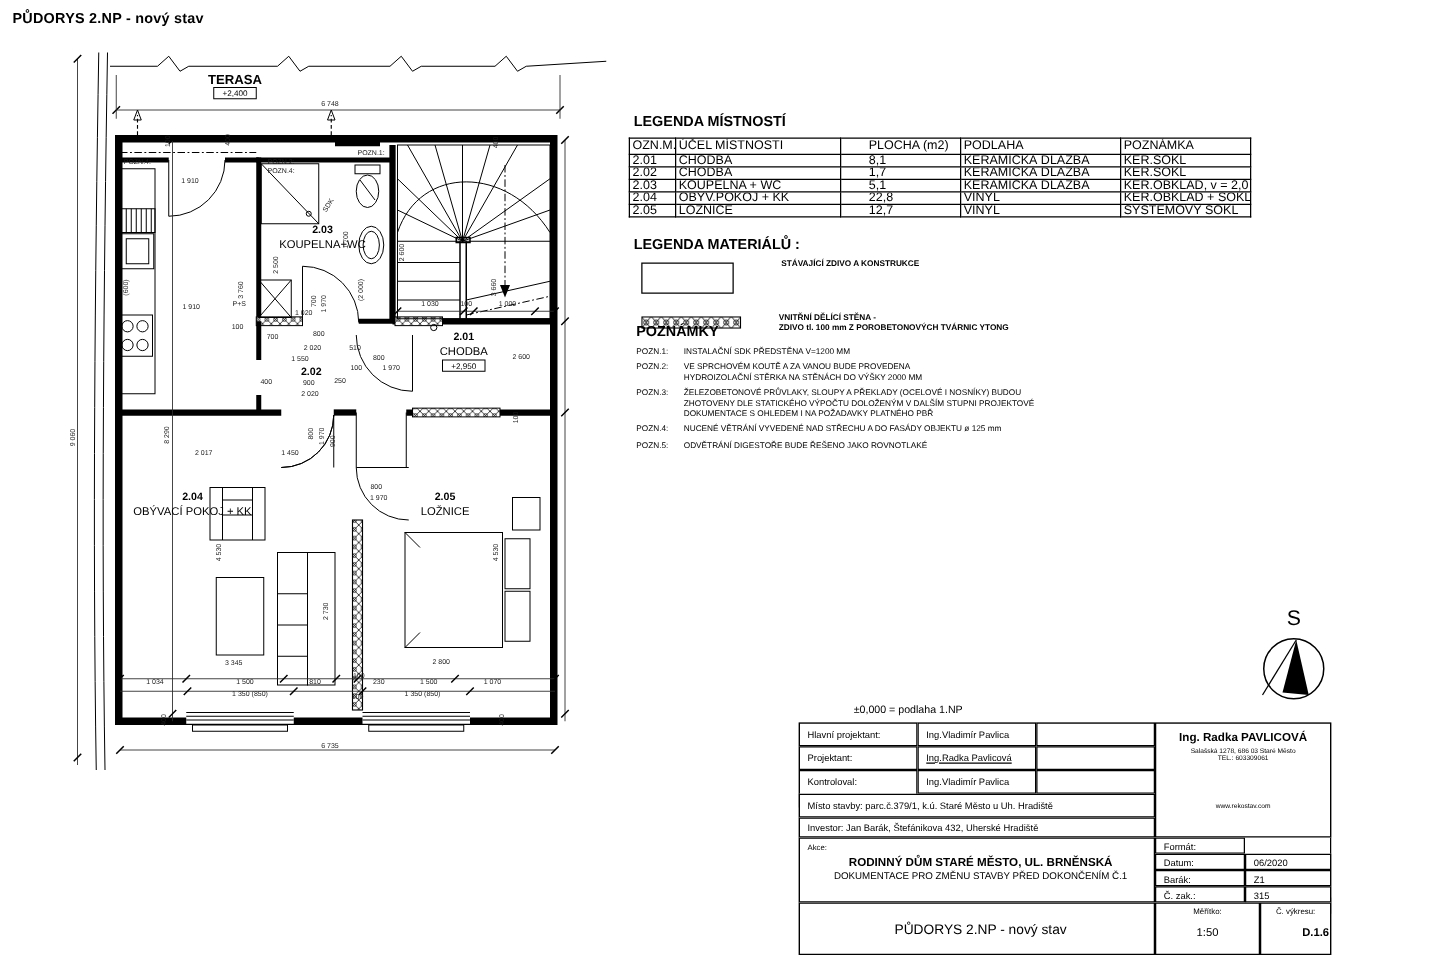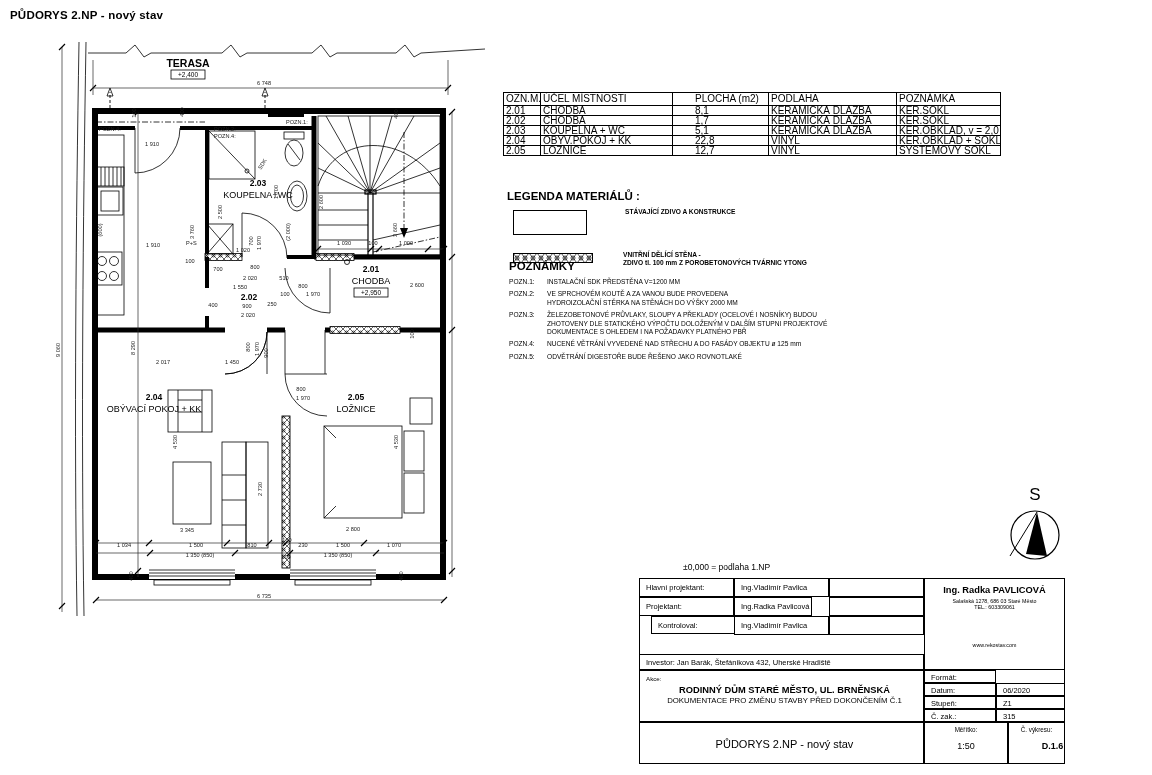--- a/index.html
+++ b/index.html
@@ -375,20 +375,21 @@
       <text class="ann" transform="translate(99,131)">POZN.4:</text>
       <text class="ann" transform="translate(214,131)">POZN.2:</text>
       <text class="ann" transform="translate(214,138)">POZN.4:</text>
       <text class="ann" transform="translate(286,124)">POZN.1:</text>
       <text class="ann" transform="translate(261,170) rotate(-58)">SDK</text>
       <text class="ann" transform="translate(186,245)">P+S</text>
     </g>
 </svg>
 
 <div class="abs" id="legend-rooms">
+  <h3>LEGENDA MÍSTNOSTÍ</h3>
   <table id="rooms-table">
     <tbody>
         <tr class="hdr">
           <td class="c0">OZN.M.</td>
           <td class="c1">ÚČEL MÍSTNOSTI</td>
           <td class="c2">PLOCHA (m2)</td>
           <td class="c3">PODLAHA</td>
           <td class="c4">POZNÁMKA</td>
         </tr>
         <tr>
@@ -490,27 +491,28 @@
   <line x1="35" y1="40" x2="8" y2="84" stroke="#000" stroke-width="1"></line>
 </svg>
 
 <div class="abs" id="tb">
   <div class="outer"></div>
   <div id="tb-people">
       <div class="cell" style="left: 0px; top: 0px; width: 95px; height: 19px;">Hlavní projektant:</div>
       <div class="cell" style="left: 95px; top: 0px; width: 95px; height: 19px;">Ing.Vladimír Pavlica</div>
       <div class="cell" style="left: 190px; top: 0px; width: 95px; height: 19px;"></div>
       <div class="cell" style="left: 0px; top: 19px; width: 95px; height: 19px;">Projektant:</div>
-      <div class="cell" style="left: 95px; top: 19px; width: 78px; height: 19px;">Ing.Radka Pavlicová</div>
+      <div class="cell" style="left: 95px; top: 19px; width: 95px; height: 19px; text-decoration: underline;">Ing.Radka Pavlicová</div>
       <div class="cell" style="left: 190px; top: 19px; width: 95px; height: 19px;"></div>
-      <div class="cell" style="left: 0px; top: 38px; width: 95px; height: 18px; margin-left: 12px;">Kontroloval:</div>
+      <div class="cell" style="left: 0px; top: 38px; width: 95px; height: 30px;">Kontroloval:</div>
       <div class="cell" style="left: 95px; top: 38px; width: 95px; height: 19px;">Ing.Vladimír Pavlica</div>
       <div class="cell" style="left: 190px; top: 38px; width: 95px; height: 19px;"></div>
     </div>
 
+  <div class="cell" style="left:0;top:57px;width:285px;height:19px">Místo stavby: parc.č.379/1, k.ú. Staré Město u Uh. Hradiště</div>
   <div class="cell" style="left:0;top:76px;width:285px;height:16px;padding-top:3px">Investor: Jan Barák, Štefánikova 432, Uherské Hradiště</div>
 
   <div class="cell" style="left:0;top:92px;width:285px;height:52px">
     <div class="akce-label">Akce:</div>
     <div class="akce-l1">RODINNÝ DŮM STARÉ MĚSTO, UL. BRNĚNSKÁ</div>
     <div class="akce-l2">DOKUMENTACE PRO ZMĚNU STAVBY PŘED DOKONČENÍM Č.1</div>
   </div>
 
   <div class="cell dtitle" style="left:0;top:144px;width:285px;height:42px">PŮDORYS 2.NP - nový stav</div>
 
@@ -519,21 +521,21 @@
     <div class="ad">Salašská 1278, 686 03 Staré Město</div>
     <div class="tl">TEL.: 603309061</div>
     <div class="wb">www.rekostav.com</div>
   </div>
 
   <div id="tb-info">
       <div class="cell" style="left: 285px; top: 92px; width: 72px; height: 13px; padding-top: 2px;">Formát:</div>
       <div class="cell" style="left: 357px; top: 92px; width: 69px; height: 13px; padding-top: 2px; margin-top: 48px;">A4</div>
       <div class="cell" style="left: 285px; top: 105px; width: 72px; height: 13px; padding-top: 2px;">Datum:</div>
       <div class="cell" style="left: 357px; top: 105px; width: 69px; height: 13px; padding-top: 2px;">06/2020</div>
-      <div class="cell" style="left: 285px; top: 118px; width: 72px; height: 13px; padding-top: 2px;">Stupeň:</div>
+      <div class="cell" style="left: 285px; top: 118px; width: 72px; height: 13px; padding-top: 2px;">Barák:</div>
       <div class="cell" style="left: 357px; top: 118px; width: 69px; height: 13px; padding-top: 2px;">Z1</div>
       <div class="cell" style="left: 285px; top: 131px; width: 72px; height: 13px; padding-top: 2px;">Č. zak.:</div>
       <div class="cell" style="left: 357px; top: 131px; width: 69px; height: 13px; padding-top: 2px;">315</div>
     </div>
 
   <div class="cell" style="left:285px;top:144px;width:84px;height:42px;padding:0">
     <div class="small-hdr">Měřítko:</div>
     <div class="big-val">1:50</div>
   </div>
   <div class="cell" style="left:369px;top:144px;width:57px;height:42px;padding:0">

